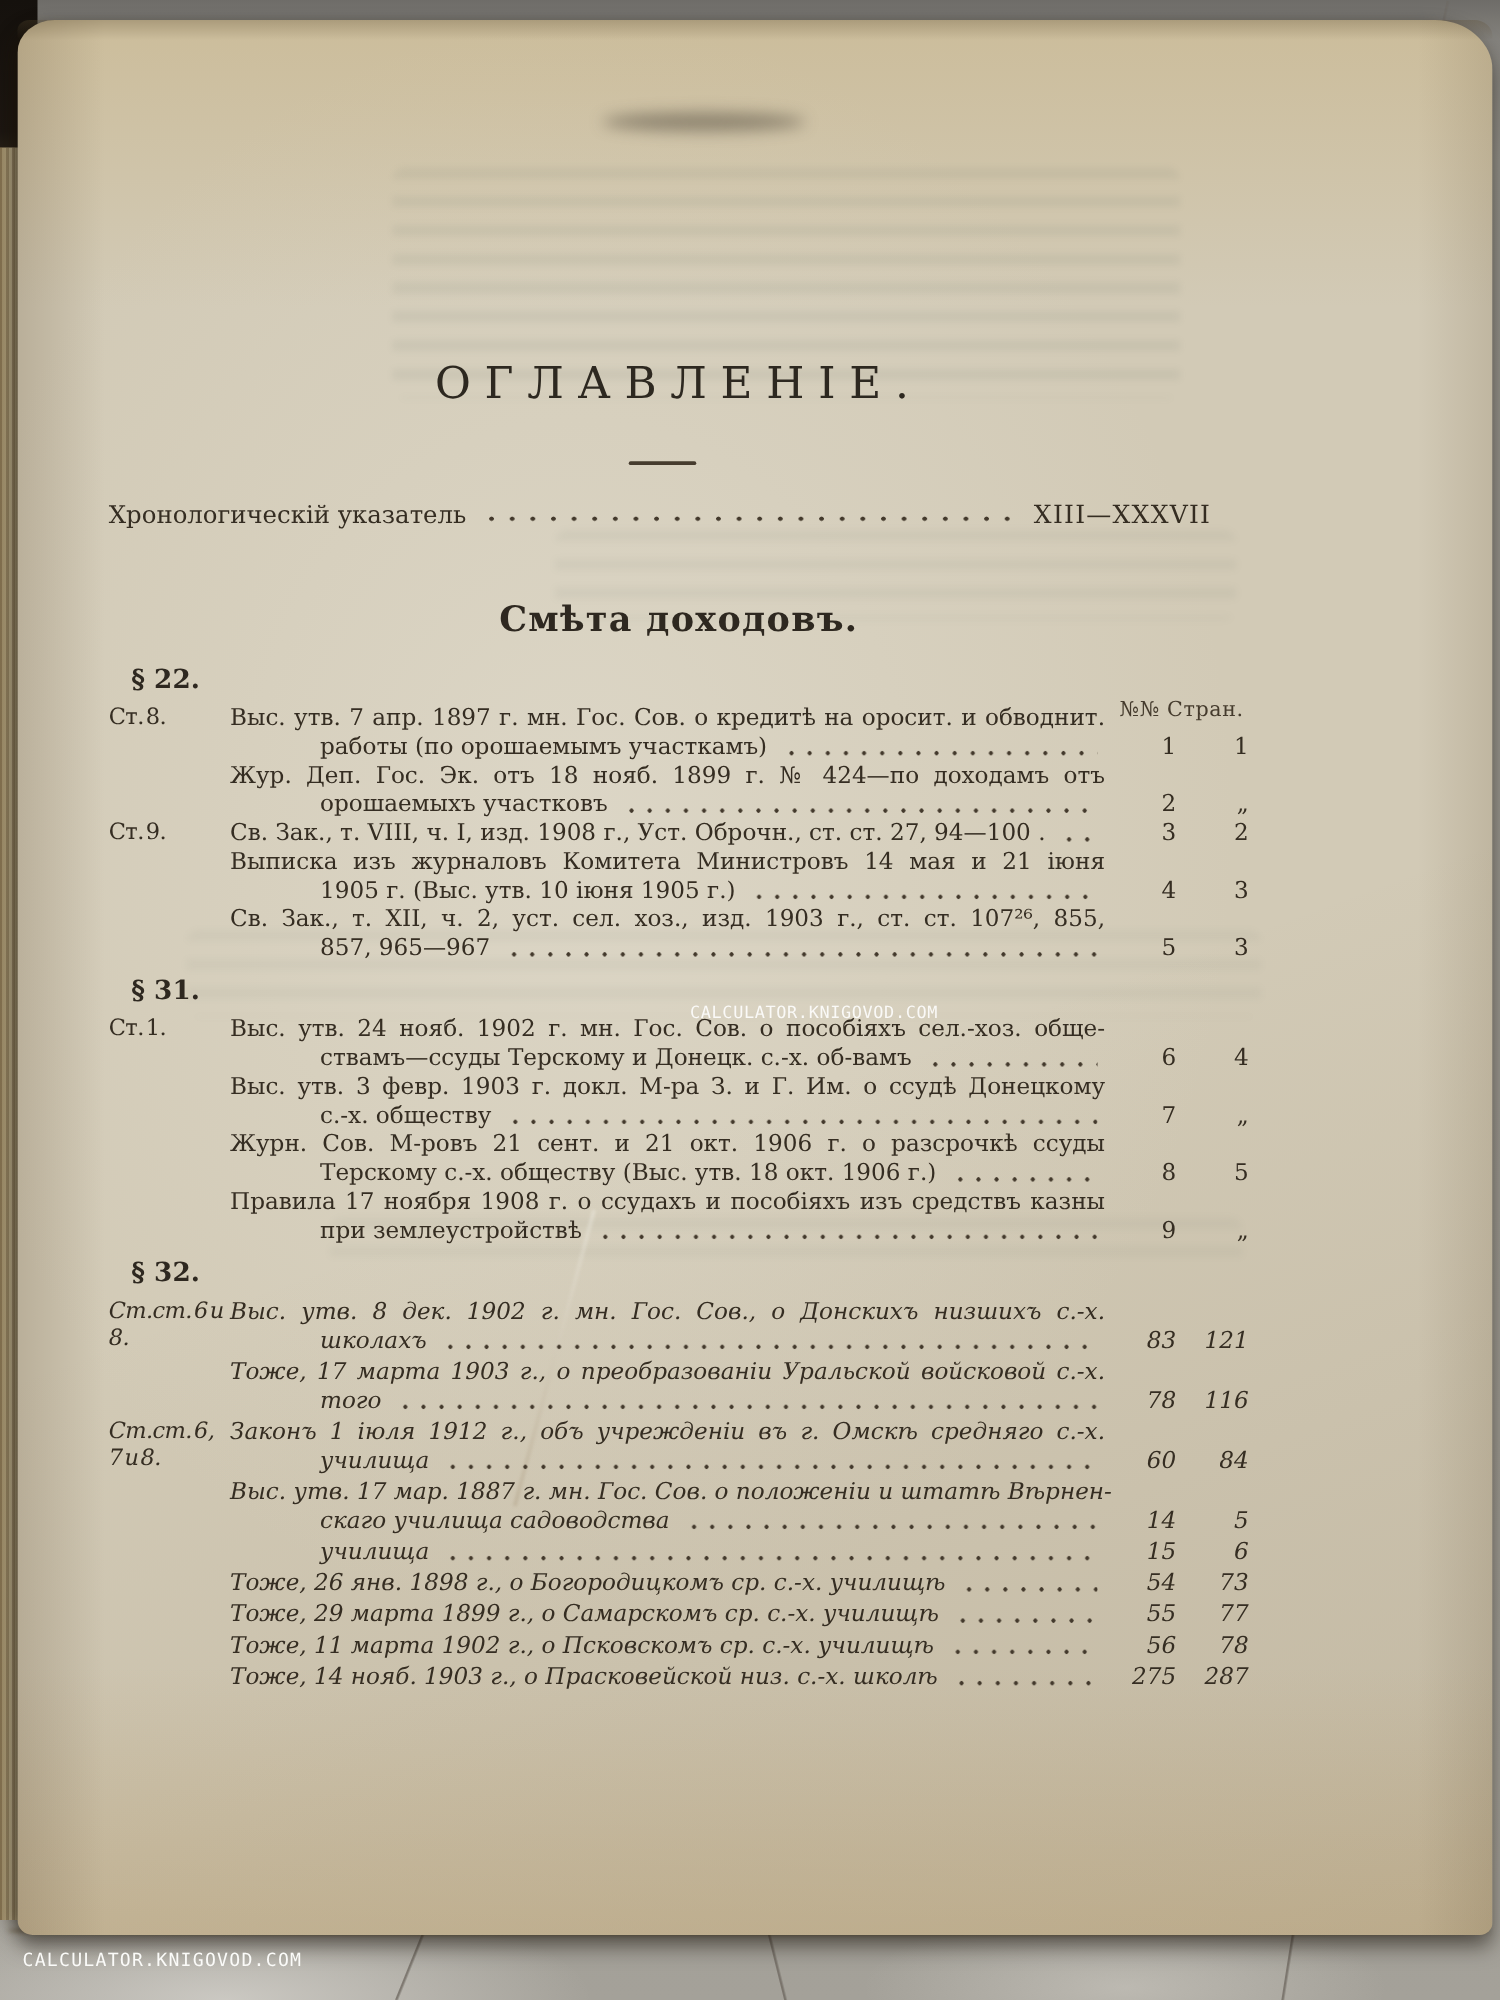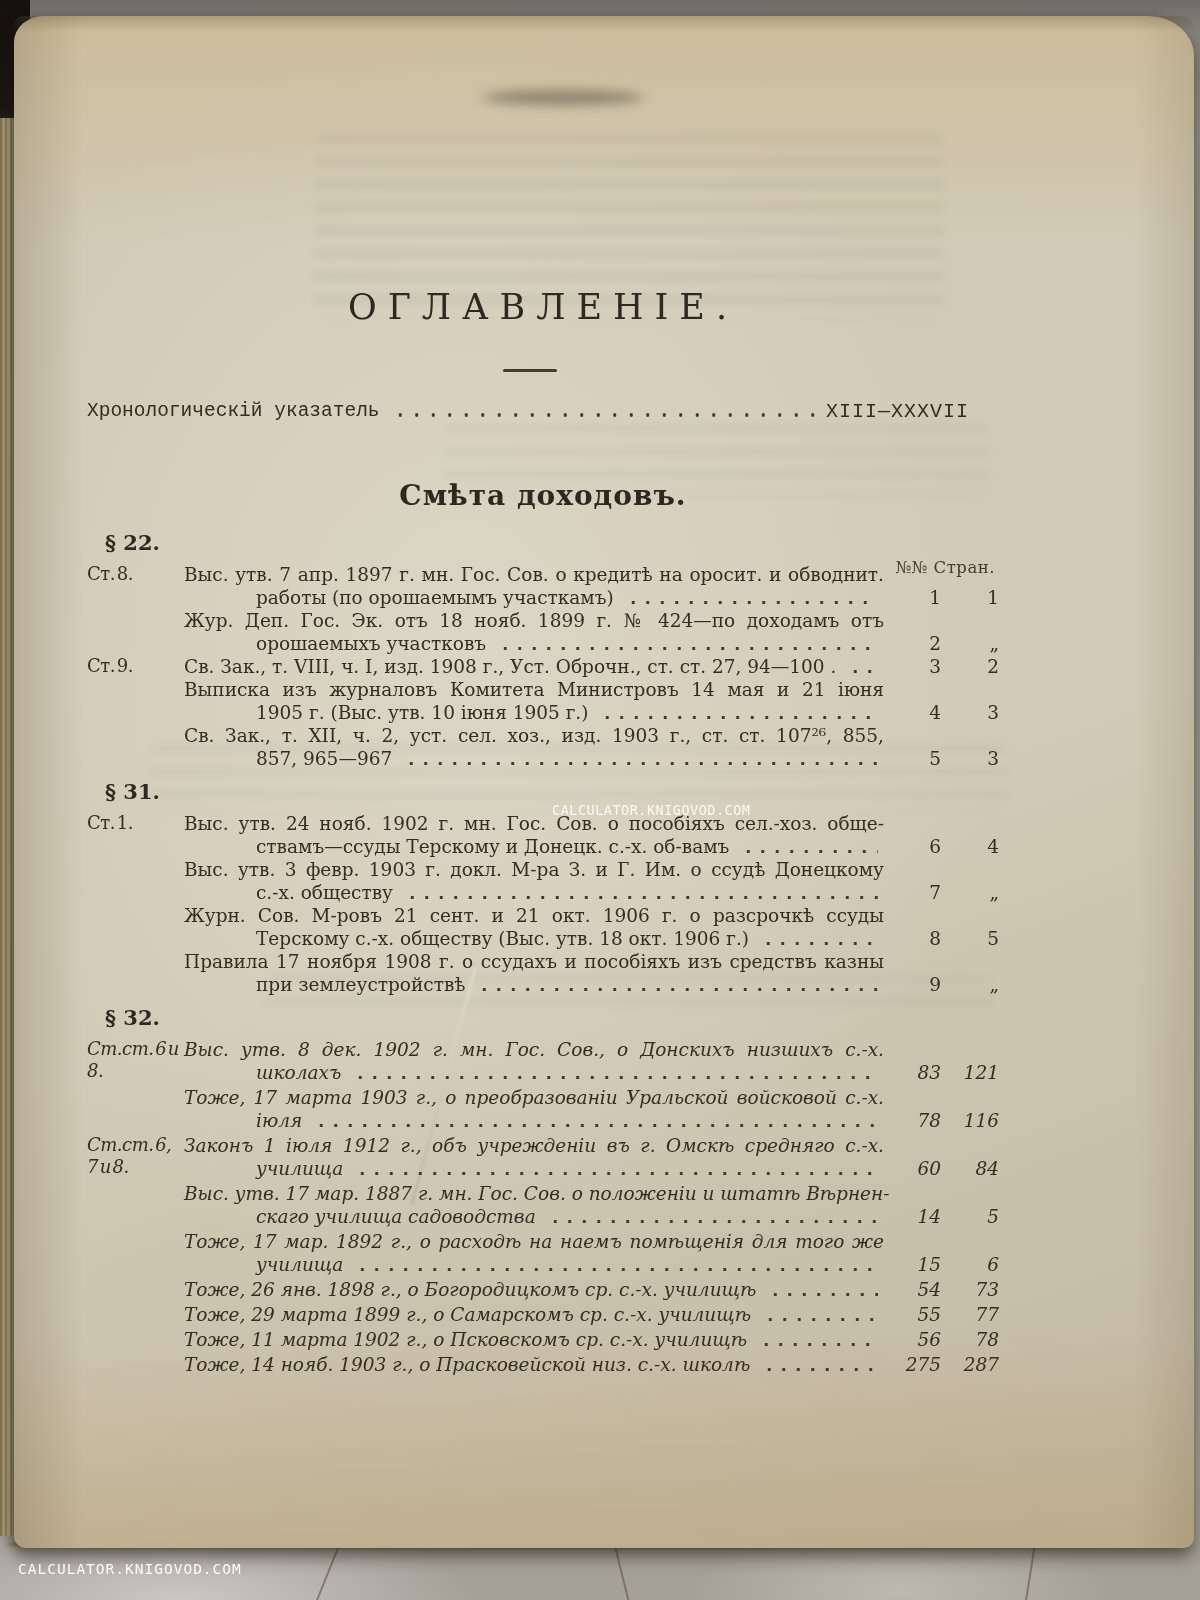--- a/index.html
+++ b/index.html
@@ -87,21 +87,21 @@
     position:absolute;top:272px;left:0;width:100%;text-align:center;
     font-size:35px;line-height:38px;letter-spacing:11px;font-weight:400;color:#2d2820;
     white-space:nowrap;
   }
   .rule{
     position:absolute;top:353px;left:416px;width:54px;height:3px;
     background:#463c2e;border-radius:2px;
   }
   .chrono{
     position:absolute;top:384px;left:0;width:882px;
-    display:flex;align-items:center;font-size:19.5px;font-family:Liberation Mono, monospace;
+    display:flex;align-items:center;font-size:19.5px;
   }
   .chrono .lbl{white-space:nowrap;flex:0 0 auto;}
   .chrono .pgs{white-space:nowrap;flex:0 0 auto;font-size:20px;letter-spacing:1px;}
   .subtitle{
     position:absolute;top:464px;left:0;width:100%;text-align:center;
     font-size:28px;line-height:32px;font-weight:700;color:#2e2820;letter-spacing:1px;
   }
   .cols-hdr{
     position:absolute;top:526px;right:4px;
     font-size:16.5px;color:#453b2d;letter-spacing:0.5px;white-space:nowrap;margin-top:14px;
@@ -305,21 +305,21 @@
               </div>
             </div>
             <div class="num">83</div>
             <div class="pg">121</div>
           </div>
           <div class="entry">
             <div class="entry-label"></div>
             <div class="entry-body">
               <div class="l1">Тоже, 17 марта 1903 г., о преобразованіи Уральской войсковой с.-х.</div>
               <div class="llast cont">
-                <span class="ltext">іюля</span>
+                <span class="ltext">того</span>
                 <span class="dots"></span>
               </div>
             </div>
             <div class="num">78</div>
             <div class="pg">116</div>
           </div>
           <div class="entry">
             <div class="entry-label">Ст.ст. 6, 7 и 8.</div>
             <div class="entry-body">
               <div class="l1">Законъ 1 іюля 1912 г., объ учрежденіи въ г. Омскѣ средняго с.-х.</div>
@@ -339,21 +339,20 @@
                 <span class="ltext">скаго училища садоводства</span>
                 <span class="dots"></span>
               </div>
             </div>
             <div class="num">14</div>
             <div class="pg">5</div>
           </div>
           <div class="entry">
             <div class="entry-label"></div>
             <div class="entry-body">
-              <div class="l1">Тоже, 17 мар. 1892 г., о расходѣ на наемъ помѣщенія для того же</div>
               <div class="llast cont">
                 <span class="ltext">училища</span>
                 <span class="dots"></span>
               </div>
             </div>
             <div class="num">15</div>
             <div class="pg">6</div>
           </div>
           <div class="entry">
             <div class="entry-label"></div>

